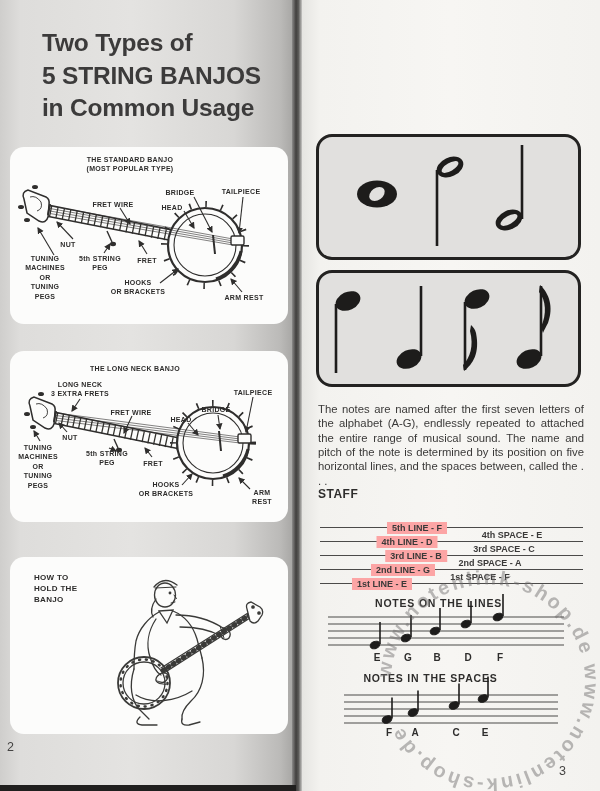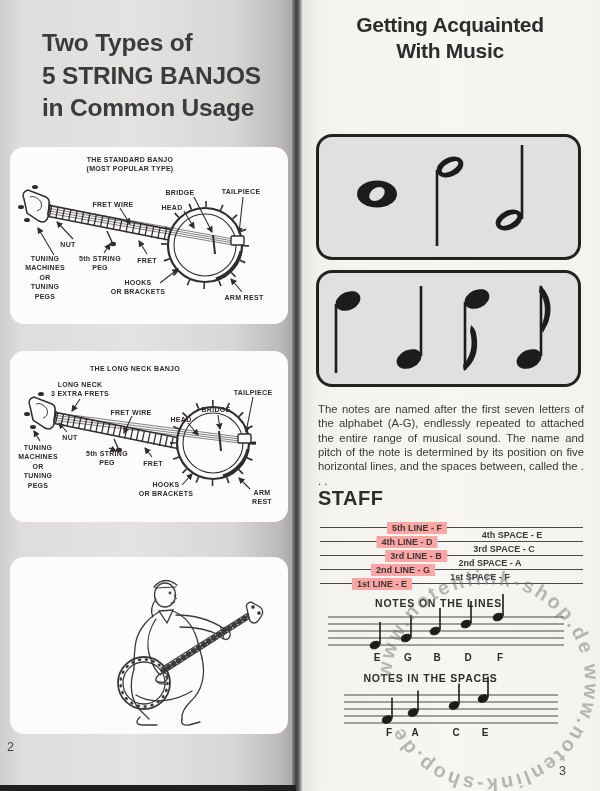--- a/index.html
+++ b/index.html
@@ -35,21 +35,21 @@
 
   
   .rp-title{left:310px;top:12px;width:280px;text-align:center;font-size:21px;
     font-weight:bold;color:#2e2d2c;line-height:1.25;letter-spacing:-0.3px;}
   .para{position:absolute;left:318px;width:266px;font-size:11.3px;color:#3a3938;
     line-height:1.27;text-align:justify;}
   .nbox{position:absolute;left:316px;width:265px;background:#e1e0de;
     border:3px solid #232221;border-radius:16px;box-sizing:border-box;}
   .nboxA{top:134px;height:126px;}
   .nboxB{top:270px;height:117px;}
-  .staffhead{left:318px;top:487px;font-size:20px;font-weight:bold;color:#2e2d2c;letter-spacing:0.5px;}
+  .staffhead{left:318px;top:487px;font-size:12px;font-weight:bold;color:#2e2d2c;letter-spacing:0.5px;}
   .staffdiag{position:absolute;left:320px;top:521px;width:263px;height:70px;}
   .srule{position:absolute;left:0;width:100%;border-top:1.5px solid #4b4a49;}
   .slinelabel{position:absolute;transform:translateX(-50%);font-size:9px;font-weight:bold;
     color:#3a3938;background:#fca5a5;padding:0 5px;white-space:nowrap;line-height:12px;}
   .sspacelabel{position:absolute;transform:translateX(-50%);font-size:9px;font-weight:bold;
     color:#3a3938;white-space:nowrap;line-height:12px;}
   .minihead{position:absolute;font-size:10.5px;font-weight:bold;color:#2e2d2c;
     letter-spacing:0.8px;text-align:center;}
   .letters span{position:absolute;transform:translateX(-50%);font-size:10px;
     font-weight:bold;color:#2e2d2c;}
@@ -235,32 +235,33 @@
         <circle cx="134" cy="126" r="26" stroke-width="1.8"></circle>
         <circle cx="134" cy="126" r="21"></circle>
         <circle cx="134" cy="126" r="23.5" stroke-width="2.5" stroke-dasharray="1 6"></circle>
 
         <path d="M124,112 C119,128 121,144 130,153 L139,162"></path>
         <path d="M192,101 C196,118 192,134 181,144 C175,150 171,156 172,162"></path>
         <path d="M126,138 C142,148 166,144 182,134"></path>
         <path d="M130,160 Q123,167 132,168 L147,168"></path>
         <path d="M172,162 Q170,169 179,168 L190,165"></path>
       </svg>
+      <div class="dlabel pre left" style="left:24px;top:16px;width:60px;font-size:8px;">HOW TO
+HOLD THE
+BANJO</div>
     </div>
 
     <div class="pagenum" style="left:7px;top:740px;">2</div>
   </div>
 
   <div class="seam"></div>
   <div class="bottom-strip"></div>
 
   <div class="page-right"></div>
 
-  <div class="abs rp-title pre">Getting Acquainted
-With Music</div>
 
 
   <div class="nbox nboxA">
     <svg class="art" width="259" height="120" viewBox="0 0 259 120">
       <g transform="translate(58,57)">
         <ellipse rx="20" ry="13.5" fill="#1d1c1b"></ellipse>
         <ellipse rx="8.5" ry="6" transform="rotate(-35)" fill="#e1e0de"></ellipse>
       </g>
       <g>
         <line x1="118" y1="33" x2="118" y2="109" stroke="#1d1c1b" stroke-width="2.6"></line>

